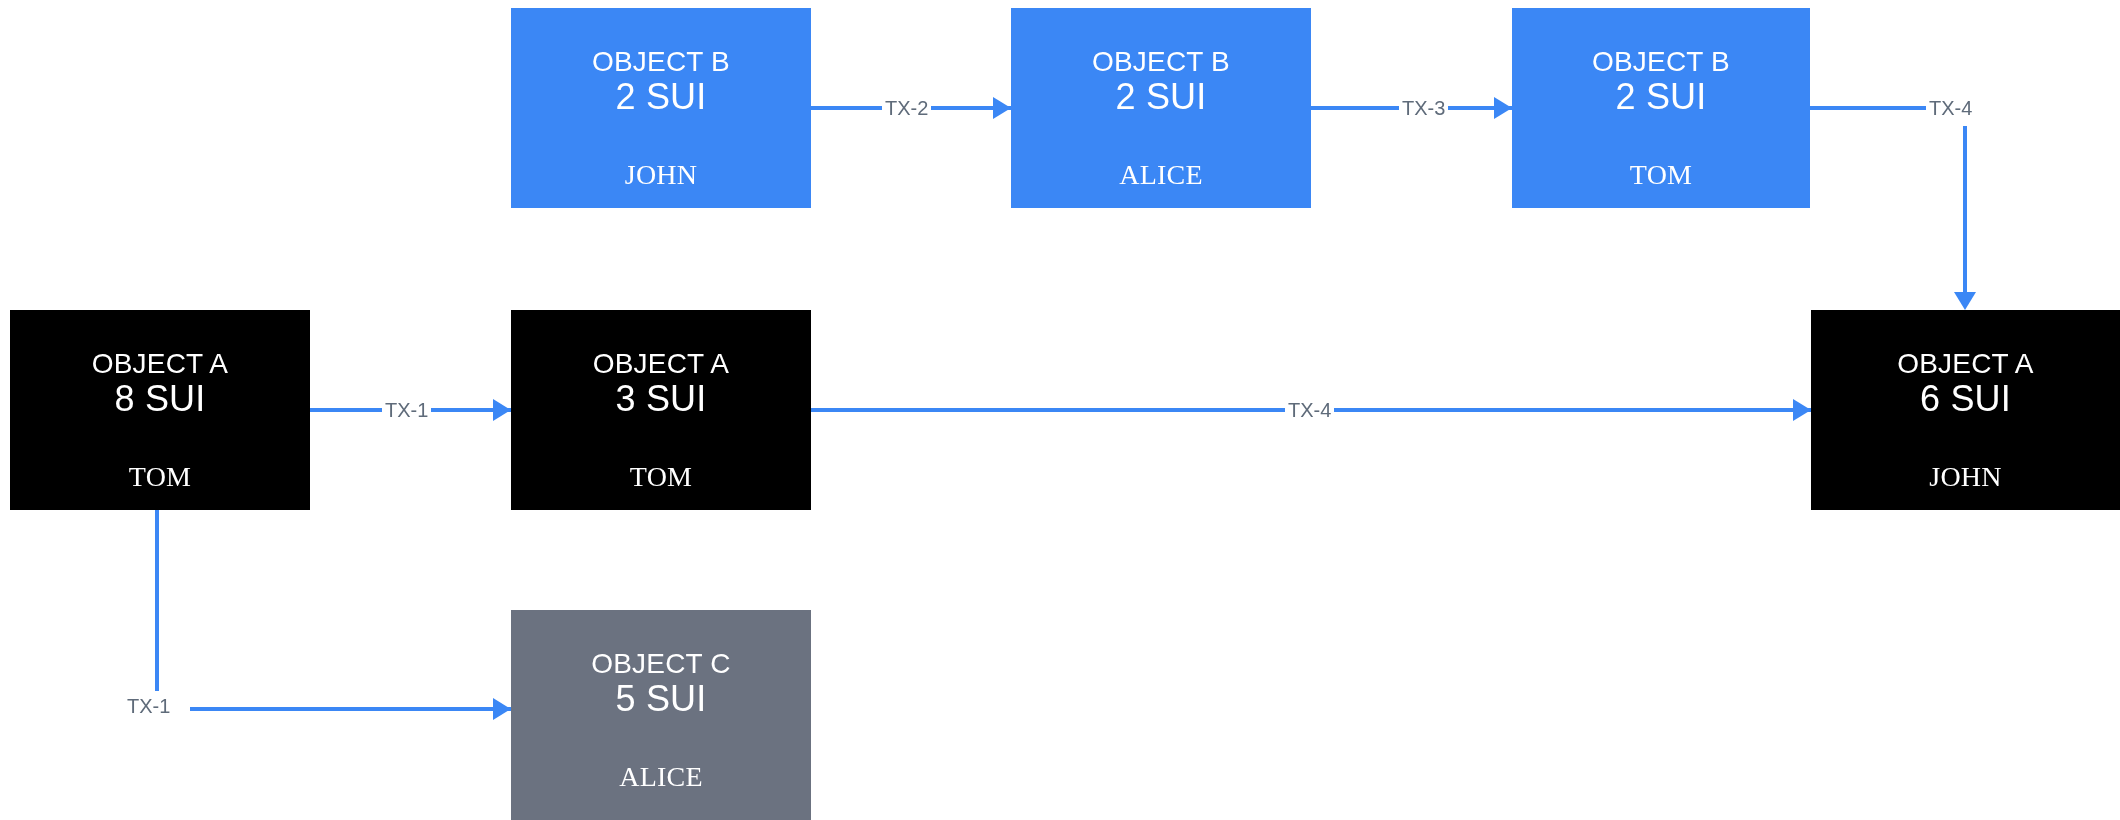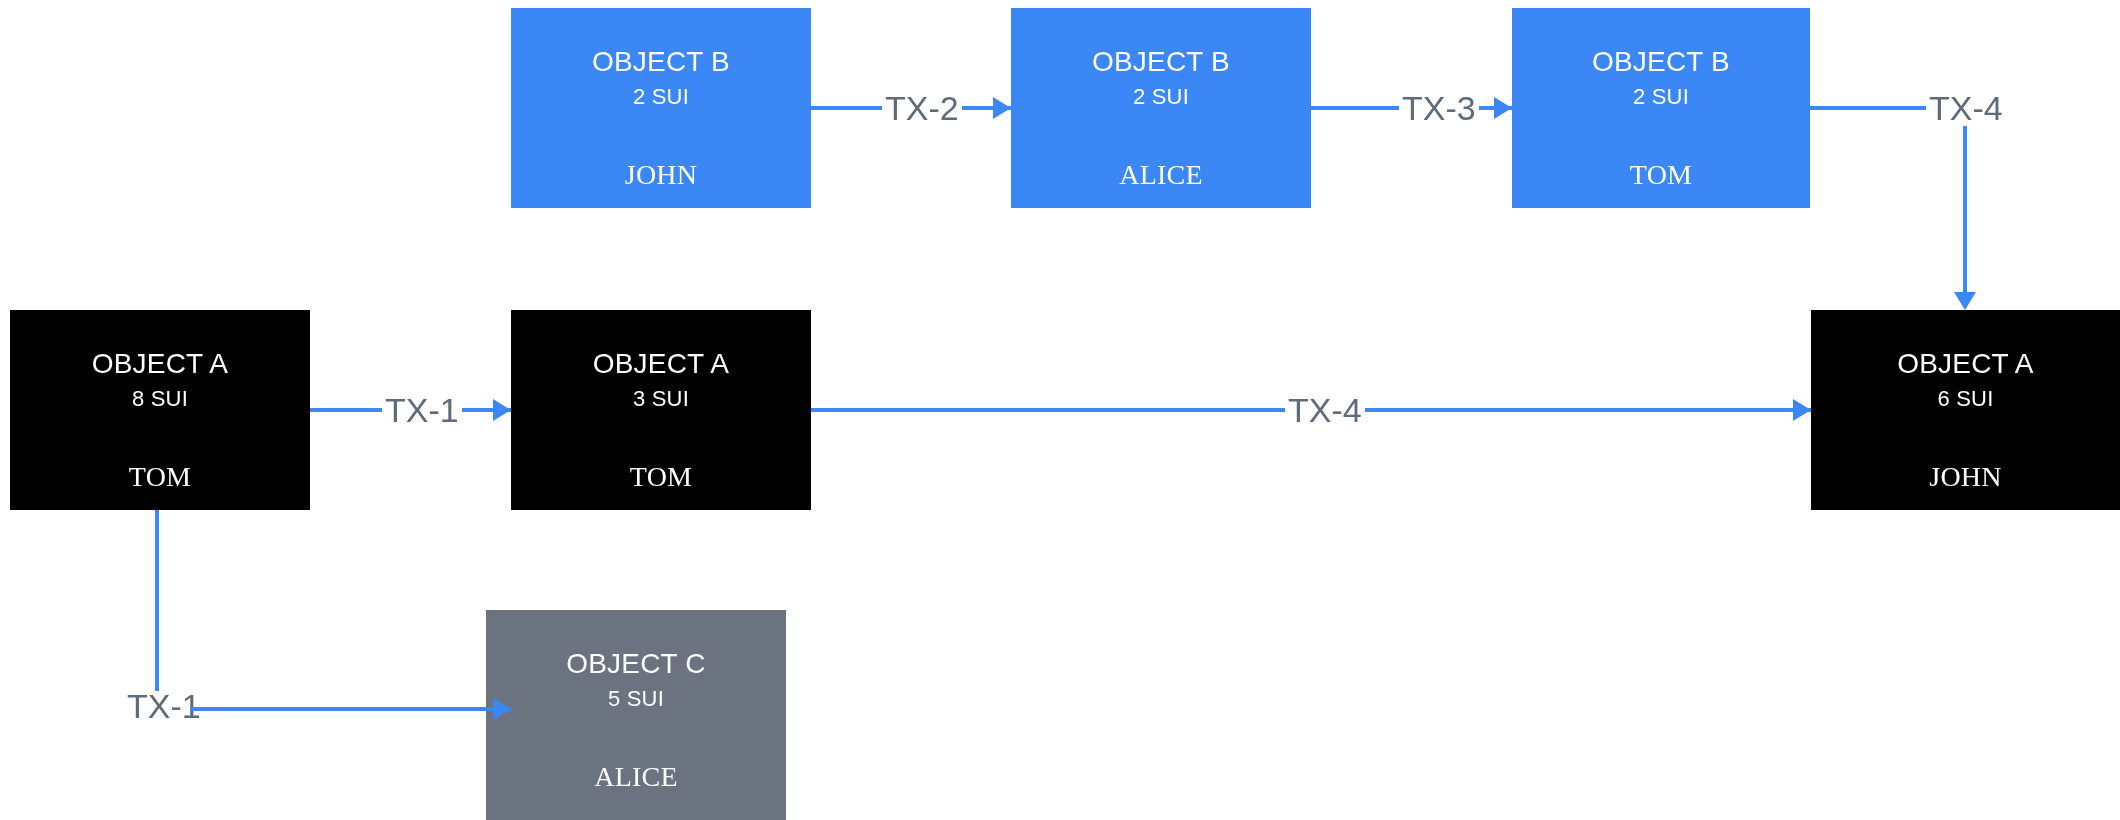--- a/index.html
+++ b/index.html
@@ -26,21 +26,21 @@
     color: #ffffff;
     padding-top: 36px;
   }
   .node .title {
     font-size: 28px;
     line-height: 35px;
     letter-spacing: 0.2px;
     white-space: nowrap;
   }
   .node .amount {
-    font-size: 22px;
+    font-size: 36px;
     line-height: 35px;
     letter-spacing: 0.2px;
     white-space: nowrap;
   }
   .node .owner {
     font-size: 28px;
     line-height: 35px;
     letter-spacing: 0.2px;
     margin-top: 43px;
     white-space: nowrap;
@@ -63,21 +63,21 @@
   .arrow-down {
     position: absolute;
     width: 0;
     height: 0;
     border-left: 11px solid transparent;
     border-right: 11px solid transparent;
     border-top: 18px solid #3b87f5;
   }
   .edge-label {
     position: absolute;
-    font-size: 34px;
+    font-size: 20px;
     line-height: 30px;
     color: #5f6b7a;
     background: #ffffff;
     white-space: nowrap;
     padding: 0 3px;
   }
 </style>
 </head>
 <body>
 
@@ -112,21 +112,21 @@
     <span class="amount">3 SUI</span>
     <span class="owner">TOM</span>
   </div>
 
   <div class="node" style="left:1811px; top:310px; width:309px; height:200px; background:#000000;">
     <span class="title">OBJECT A</span>
     <span class="amount">6 SUI</span>
     <span class="owner">JOHN</span>
   </div>
 
-  <div class="node" style="left:486px; top:610px; width:300px; height:210px; background:#6b7280;">
+  <div class="node" style="left:511px; top:610px; width:300px; height:210px; background:#6b7280;">
     <span class="title">OBJECT C</span>
     <span class="amount">5 SUI</span>
     <span class="owner">ALICE</span>
   </div>
 
   <div class="edge-line edge-h" style="left:811px; top:106px; width:200px;"></div>
   <div class="arrow-right" style="left:993px; top:97px;"></div>
   <div class="edge-label" style="left:882px; top:93px;">TX-2</div>
 
   <div class="edge-line edge-h" style="left:1311px; top:106px; width:201px;"></div>

